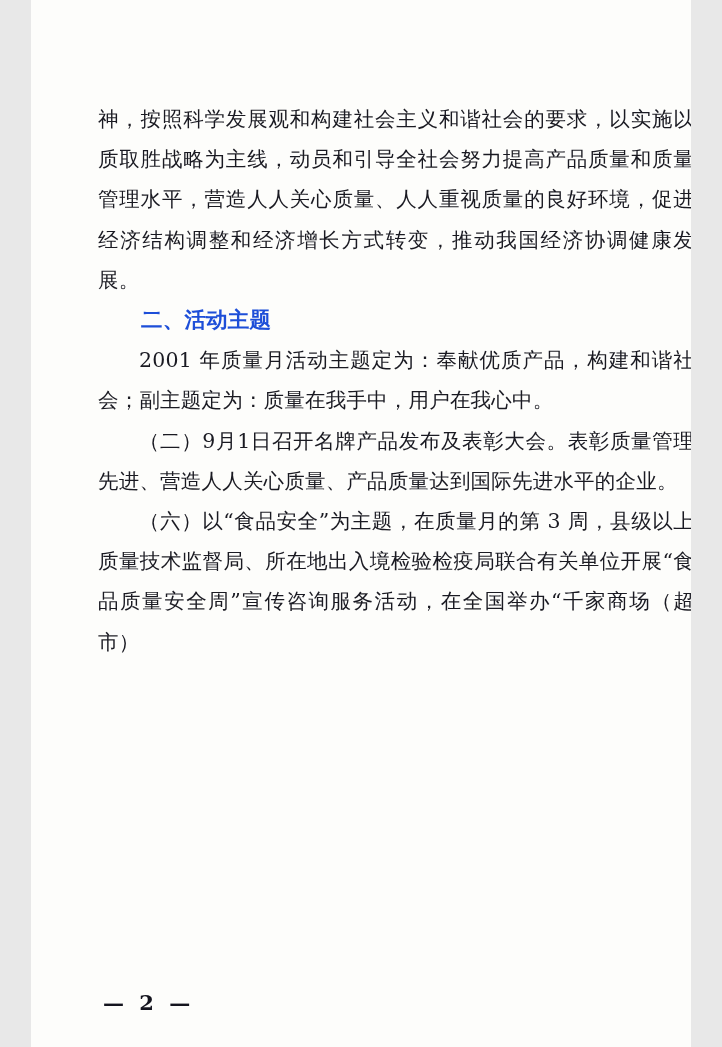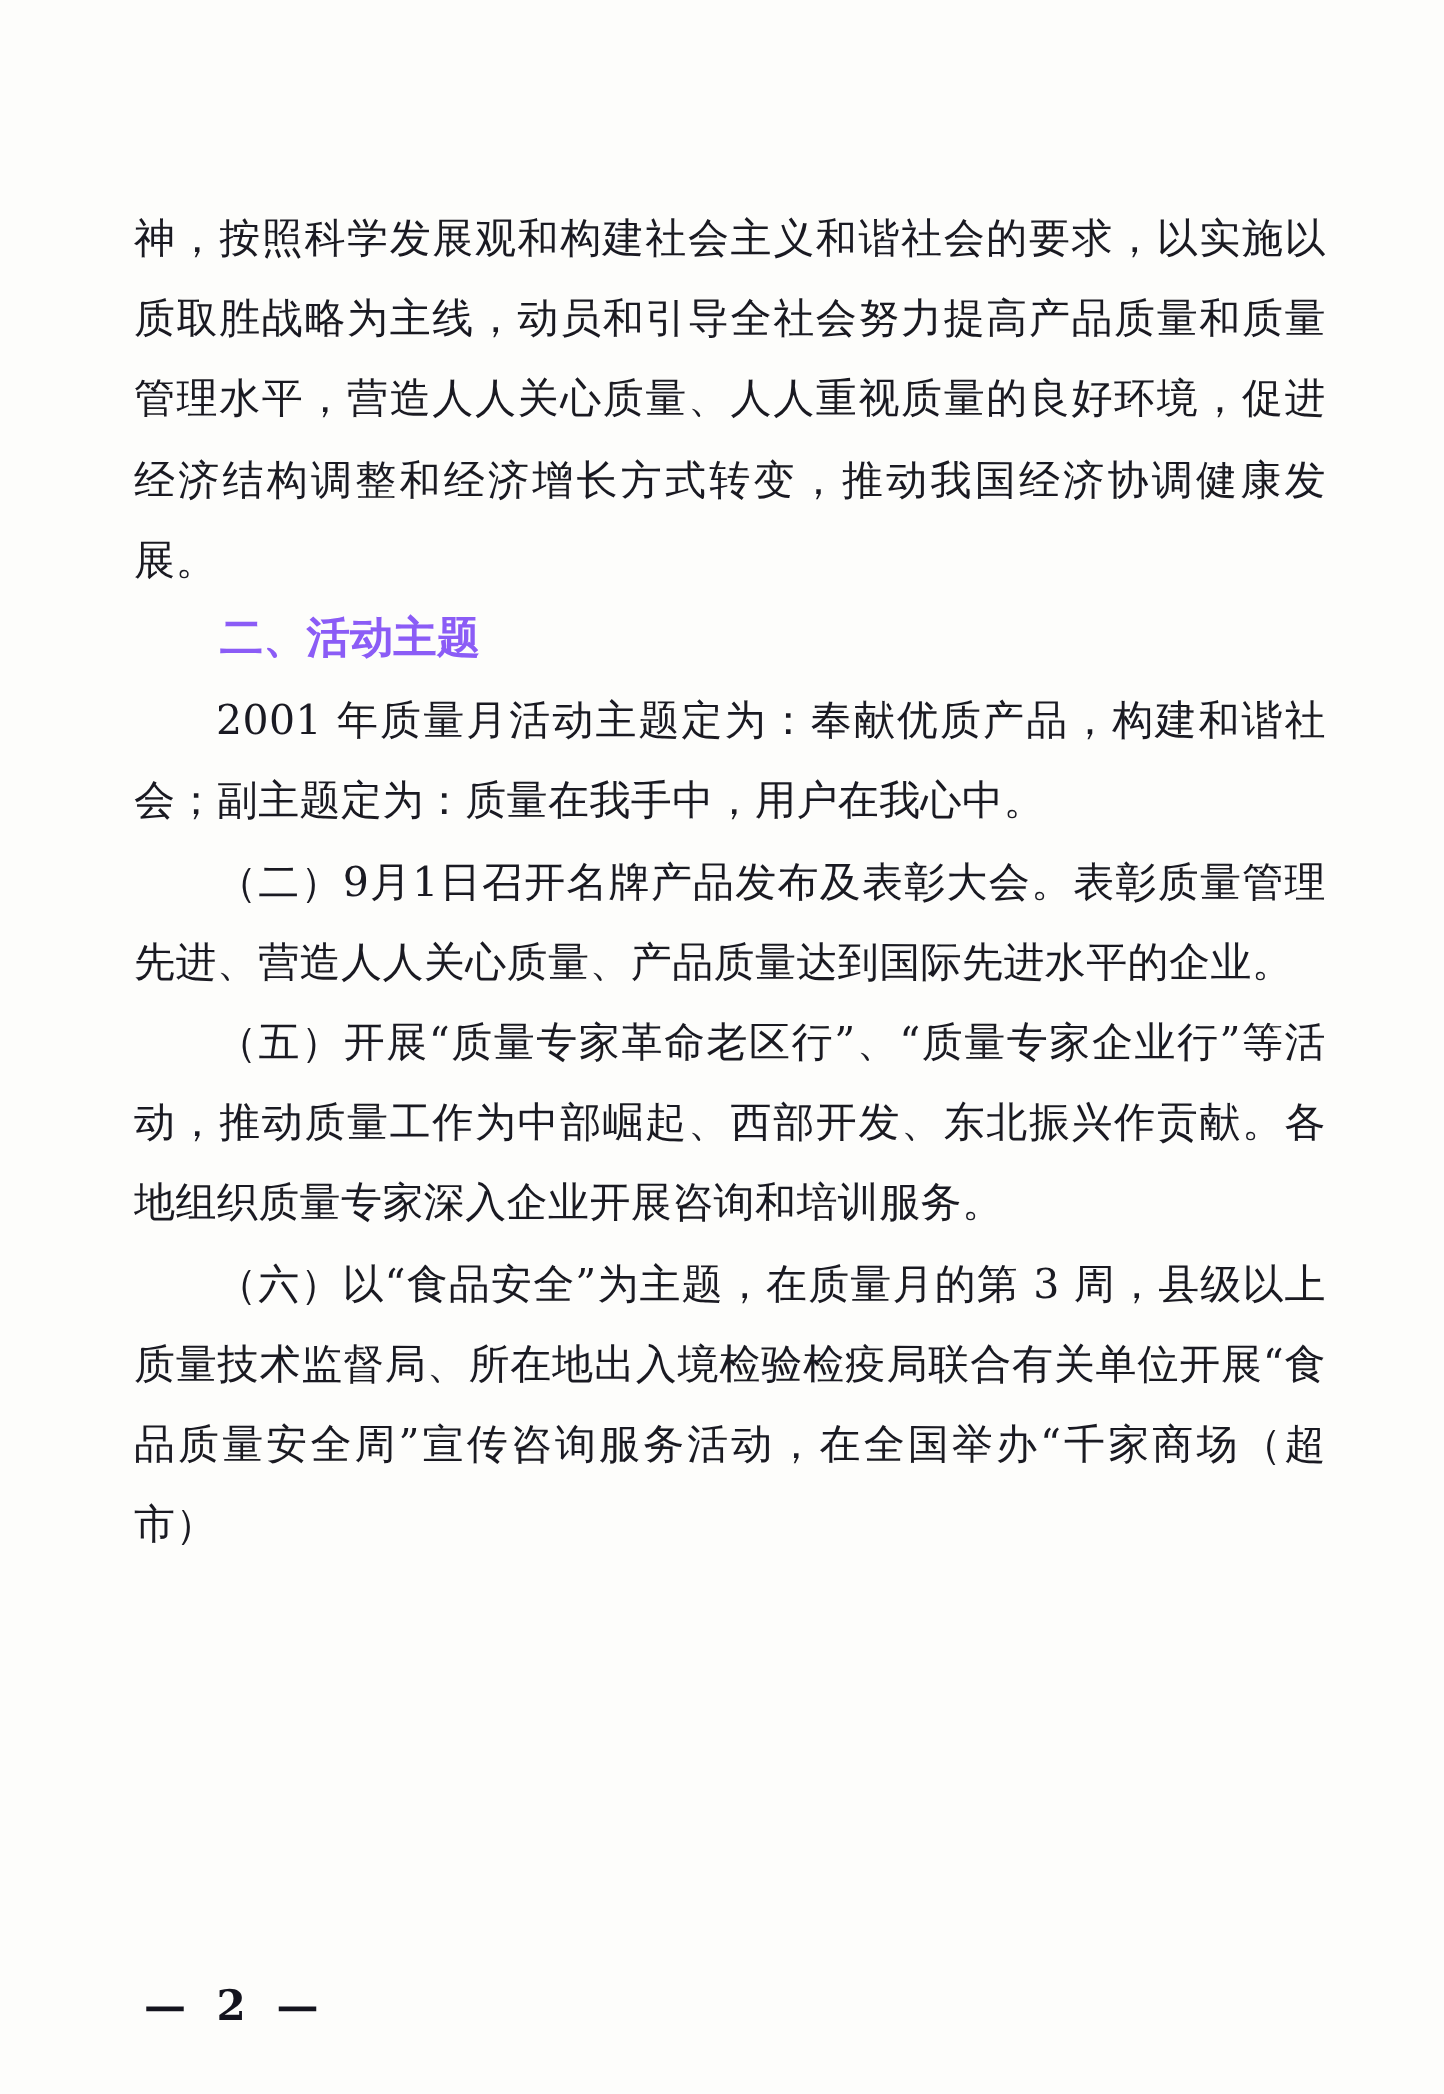--- a/index.html
+++ b/index.html
@@ -2,21 +2,21 @@
 <html><head>
 <meta charset="utf-8">
 <style>
   html, body {
     margin: 0;
     padding: 0;
     background: #e8e8e8;
   }
   .page {
     position: relative;
-    width: 722px;
+    width: 660px;
     height: 1047px;
     margin: 0 auto;
     background: #fdfdfb;
     overflow: hidden;
     color: #1a1a22;
     font-family: "DejaVu Serif", "Liberation Serif", serif;
   }
   .content {
     position: absolute;
     left: 67px;
@@ -37,21 +37,21 @@
   }
   .body-text.no-indent {
     text-indent: 0;
   }
   .heading {
     font-family: "DejaVu Sans", "Liberation Sans", sans-serif;
     font-weight: 700;
     font-size: 21.5px;
     line-height: 40.2px;
     text-indent: 2em;
-    color: #8b5cf6;
+    color: #1d4ed8;
     text-align: left;
   }
   .footer {
     position: absolute;
     left: 72px;
     top: 990px;
     font-size: 21px;
     font-weight: 600;
     letter-spacing: 4px;
     color: #14141e;
@@ -70,21 +70,20 @@
     <h2 class="heading">二、活动主题</h2>
 
     <p class="body-text">2001 年质量月活动主题定为：奉献优质产品，构建和谐社会；副主题定为：质量在我手中，用户在我心中。</p>
 
 
 
     <p class="body-text">（二）9月1日召开名牌产品发布及表彰大会。表彰质量管理先进、营造人人关心质量、产品质量达到国际先进水平的企业。</p>
 
 
 
-    <p class="body-text">（五）开展“质量专家革命老区行”、“质量专家企业行”等活动，推动质量工作为中部崛起、西部开发、东北振兴作贡献。各地组织质量专家深入企业开展咨询和培训服务。</p>
 
     <p class="body-text">（六）以“食品安全”为主题，在质量月的第 3 周，县级以上质量技术监督局、所在地出入境检验检疫局联合有关单位开展“食品质量安全周”宣传咨询服务活动，在全国举办“千家商场（超市）</p>
 
   </div>
 
   <div class="footer">— 2 —</div>
 
 </div>
 
 </body></html>

